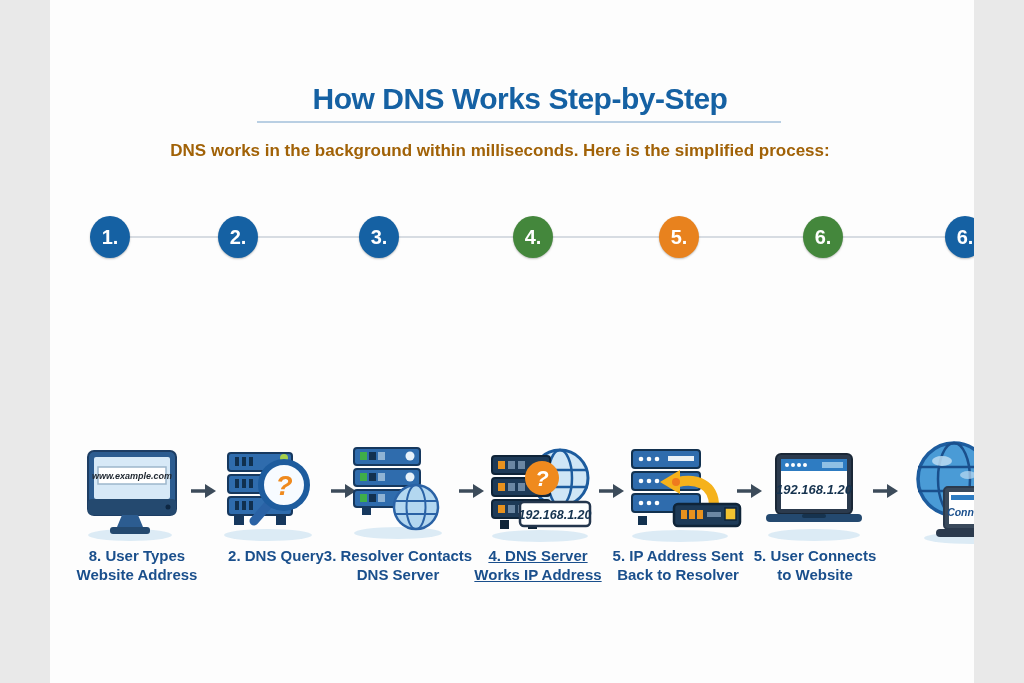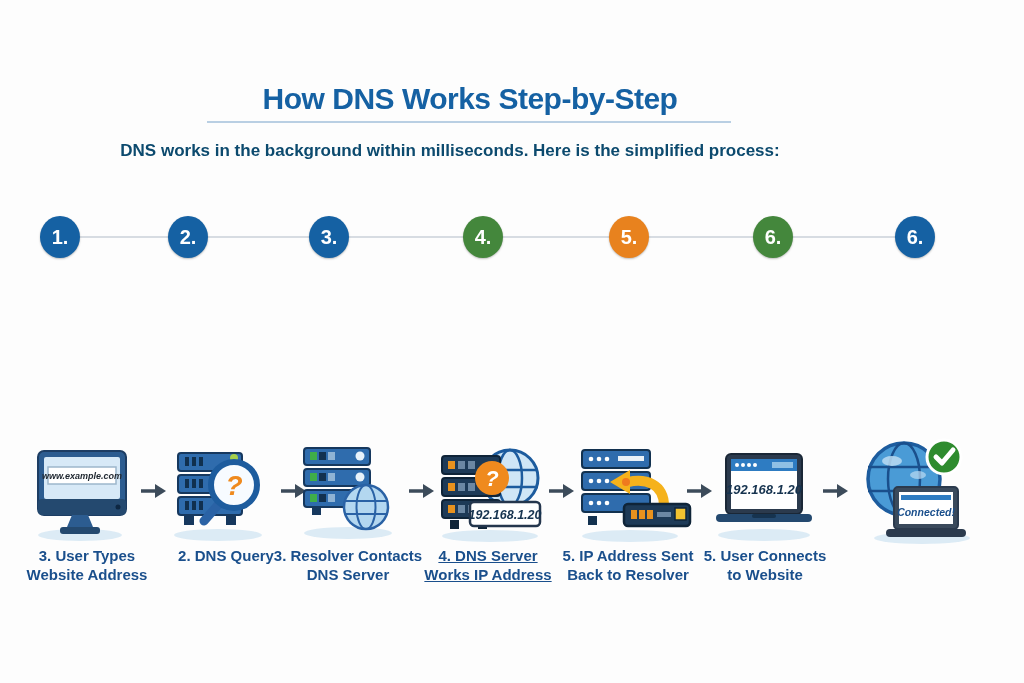--- a/index.html
+++ b/index.html
@@ -1,31 +1,31 @@
 <!DOCTYPE html>
 <html><head>
 <meta charset="utf-8">
 <style>
   html,body{margin:0;padding:0;background:#e9e9e9;}
   .canvas{
-    position:relative;width:1024px;height:683px;margin:0 auto;
+    position:relative;width:924px;height:683px;margin:0 auto;
     background:#fdfdfd;overflow:hidden;
     font-family:"Liberation Sans",sans-serif;
   }
   
   .title{
     position:absolute;left:160px;top:82px;width:620px;text-align:center;
     font-size:30px;font-weight:bold;color:#1561a3;letter-spacing:-0.5px;
   }
   .title-underline{
     position:absolute;left:207px;top:121px;width:524px;height:2px;background:#b9cfe3;
   }
   .subtitle{
     position:absolute;left:110px;top:141px;width:680px;text-align:center;
-    font-size:17px;font-weight:600;color:#0c4a6e;
+    font-size:17px;font-weight:600;color:#a16207;
   }
   
   .tl-line{position:absolute;left:60px;top:236px;width:855px;height:2px;background:#d7dce2;}
   .tl-circle{
     position:absolute;top:216px;width:40px;height:42px;border-radius:50%;
     display:flex;align-items:center;justify-content:center;
     color:#ffffff;font-size:20px;font-weight:bold;
     box-shadow:0 1px 2px rgba(0,0,0,0.25);
   }
   .tl-c0{left:40px;}.tl-c1{left:168px;}.tl-c2{left:309px;}.tl-c3{left:463px;}
@@ -275,21 +275,21 @@
       <path d="M84,22 L90,28 L101,15" fill="none" stroke="#ffffff" stroke-width="5" stroke-linecap="round" stroke-linejoin="round"></path>
       <rect x="42" y="52" width="64" height="42" rx="4" fill="#3a4a5c" stroke="#2b3a4d" stroke-width="2"></rect>
       <rect x="47" y="57" width="54" height="32" fill="#ffffff"></rect>
       <rect x="49" y="60" width="50" height="5" fill="#2e7cc2"></rect>
       <text x="74" y="81" text-anchor="middle" font-size="10.5" font-weight="bold" fill="#1a4f8c">Connected!</text>
       <rect x="34" y="94" width="80" height="8" rx="4" fill="#2b3a4d"></rect>
     </svg>
   </div>
 
   <div class="step-label" style="left:9px;">
-    <div>3. User Types</div>
+    <div>8. User Types</div>
       <div>Website Address</div>
   </div>
   <div class="step-label" style="left:148px;">
     <div>2. DNS Query</div>
   </div>
   <div class="step-label" style="left:270px;">
     <div>3. Resolver Contacts</div>
       <div>DNS Server</div>
   </div>
   <div class="step-label" style="left:410px;text-decoration:underline;">

